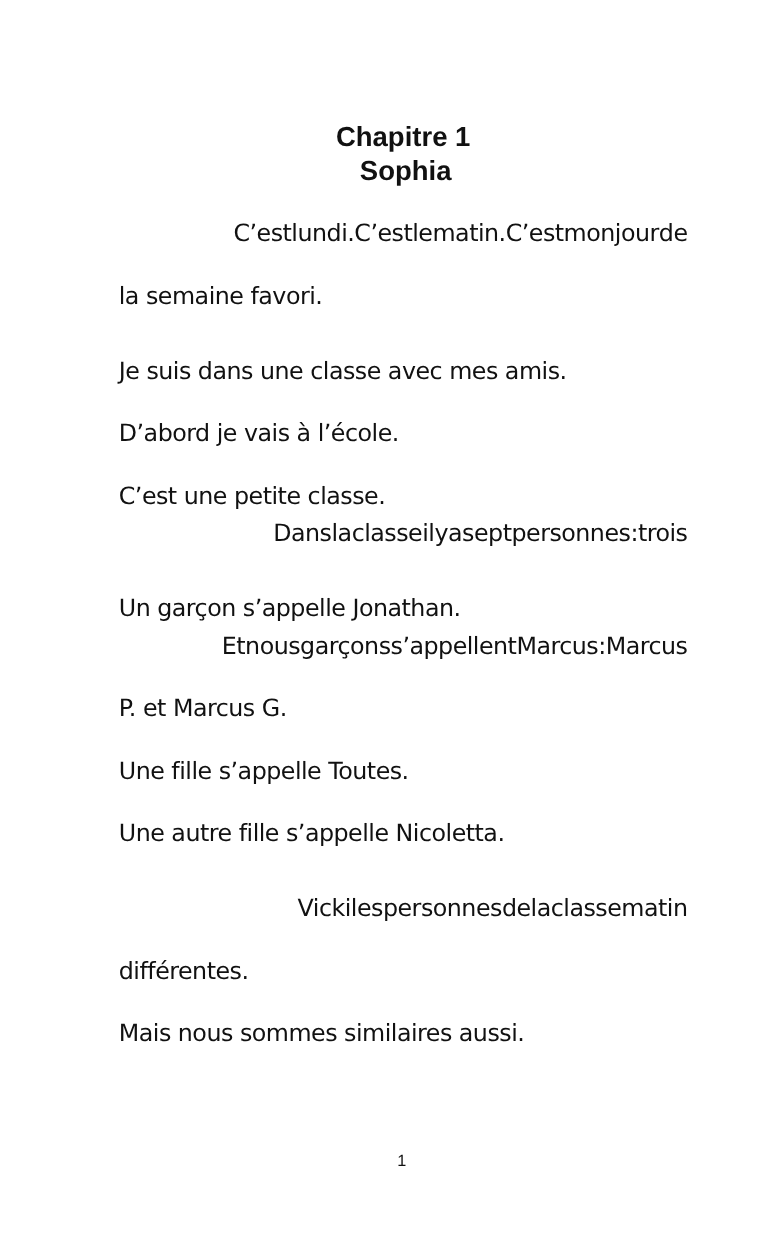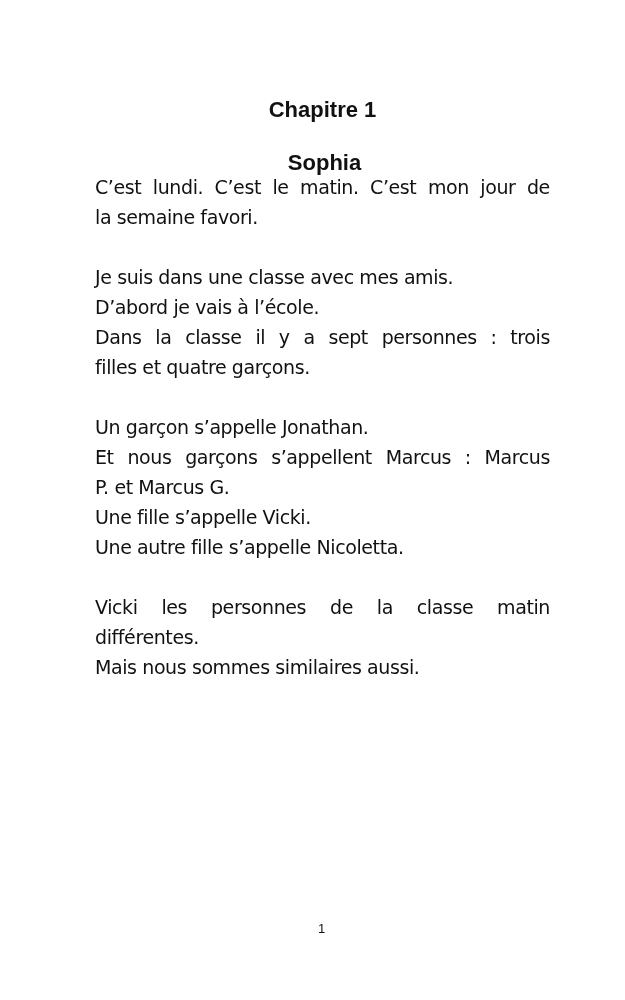--- a/index.html
+++ b/index.html
@@ -23,42 +23,42 @@
       font-family: "Liberation Sans", sans-serif;
       font-weight: bold;
       font-size: 22px;
       line-height: 27px;
     }
     .chapter-heading div {
       padding-left: 20px;
     }
     .chapter-heading .chapter-name {
       padding-left: 24px;
-      margin-top: 26px;
     }
     .body-text {
       position: absolute;
       top: 172px;
       left: 95px;
       width: 455px;
       font-family: "DejaVu Sans", sans-serif;
       font-size: 19px;
       line-height: 30px;
       letter-spacing: -0.4px;
     }
     .para {
       margin: 0 0 30px 0;
     }
     .line {
       display: block;
       white-space: nowrap;
+      margin-top: 20px;
     }
     .justify {
       display: flex;
-      justify-content: space-between;
+      justify-content: flex-end;
       white-space: nowrap;
     }
     .page-number {
       position: absolute;
       top: 921px;
       left: 0;
       width: 625px;
       text-align: center;
       font-family: "Liberation Sans", sans-serif;
       font-size: 13px;
@@ -85,47 +85,47 @@
         <span>C’est</span>
         <span>mon</span>
         <span>jour</span>
         <span>de</span>
       </div>
       <div class="line">la semaine favori.</div>
     </div>
     <div class="para">
       <div class="line">Je suis dans une classe avec mes amis.</div>
       <div class="line">D’abord je vais à l’école.</div>
+      <div class="line">C’est une petite classe.</div>
       <div class="justify">
         <span>Dans</span>
         <span>la</span>
         <span>classe</span>
         <span>il</span>
         <span>y</span>
         <span>a</span>
         <span>sept</span>
         <span>personnes</span>
         <span>:</span>
         <span>trois</span>
       </div>
-      <div class="line">filles et quatre garçons.</div>
     </div>
     <div class="para">
       <div class="line">Un garçon s’appelle Jonathan.</div>
       <div class="justify">
         <span>Et</span>
         <span>nous</span>
         <span>garçons</span>
         <span>s’appellent</span>
         <span>Marcus</span>
         <span>:</span>
         <span>Marcus</span>
       </div>
       <div class="line">P. et Marcus G.</div>
-      <div class="line">Une fille s’appelle Vicki.</div>
+      <div class="line">Une fille s’appelle Toutes.</div>
       <div class="line">Une autre fille s’appelle Nicoletta.</div>
     </div>
     <div class="para">
       <div class="justify">
         <span>Vicki</span>
         <span>les</span>
         <span>personnes</span>
         <span>de</span>
         <span>la</span>
         <span>classe</span>

